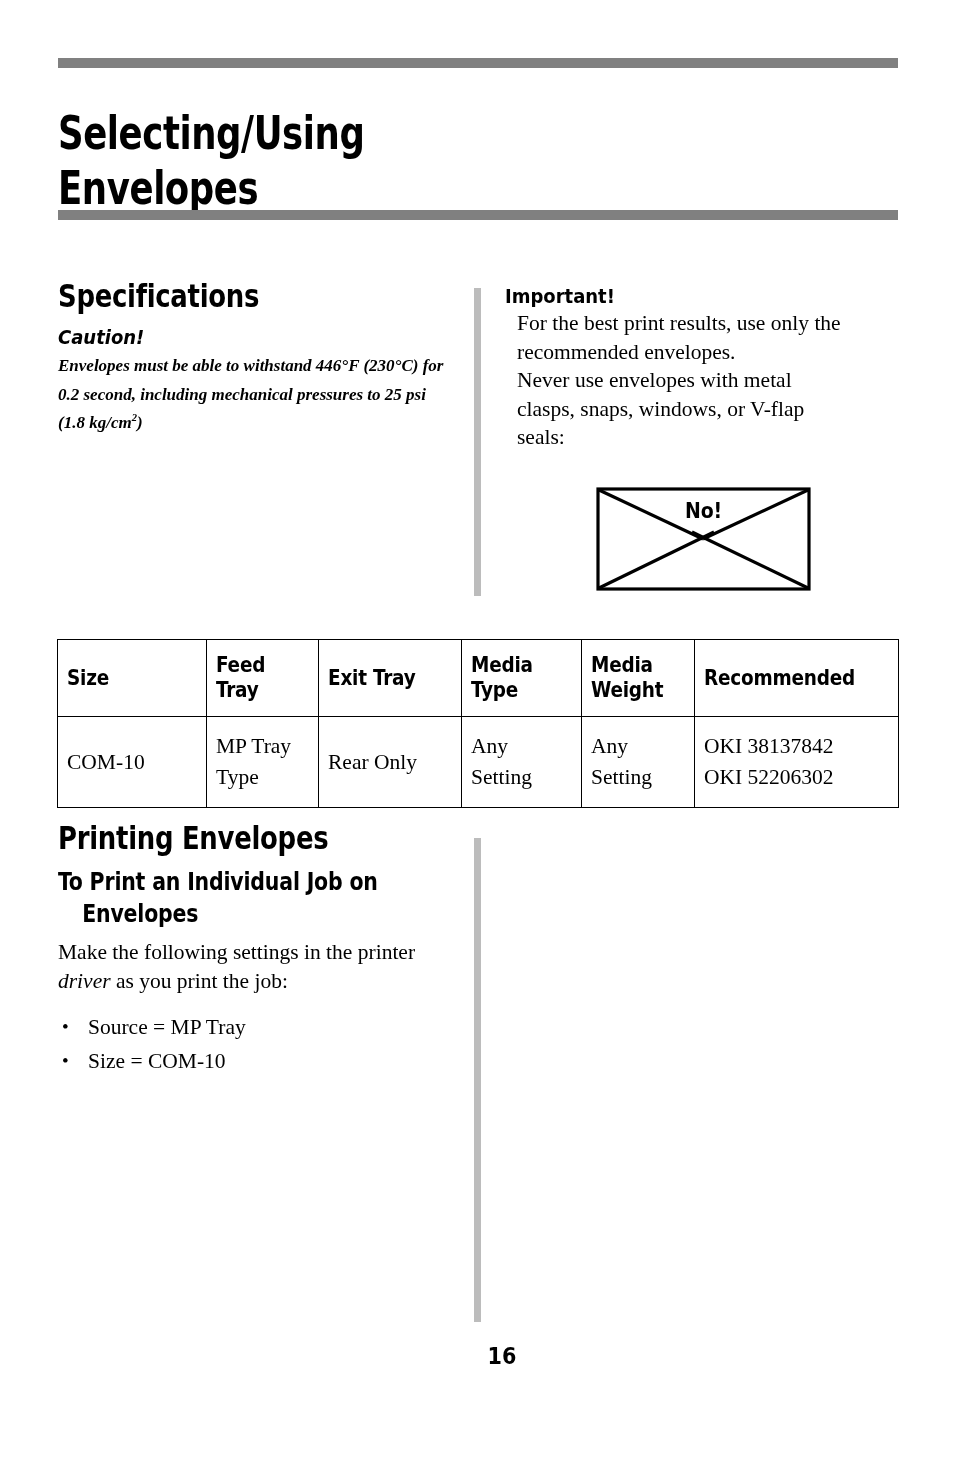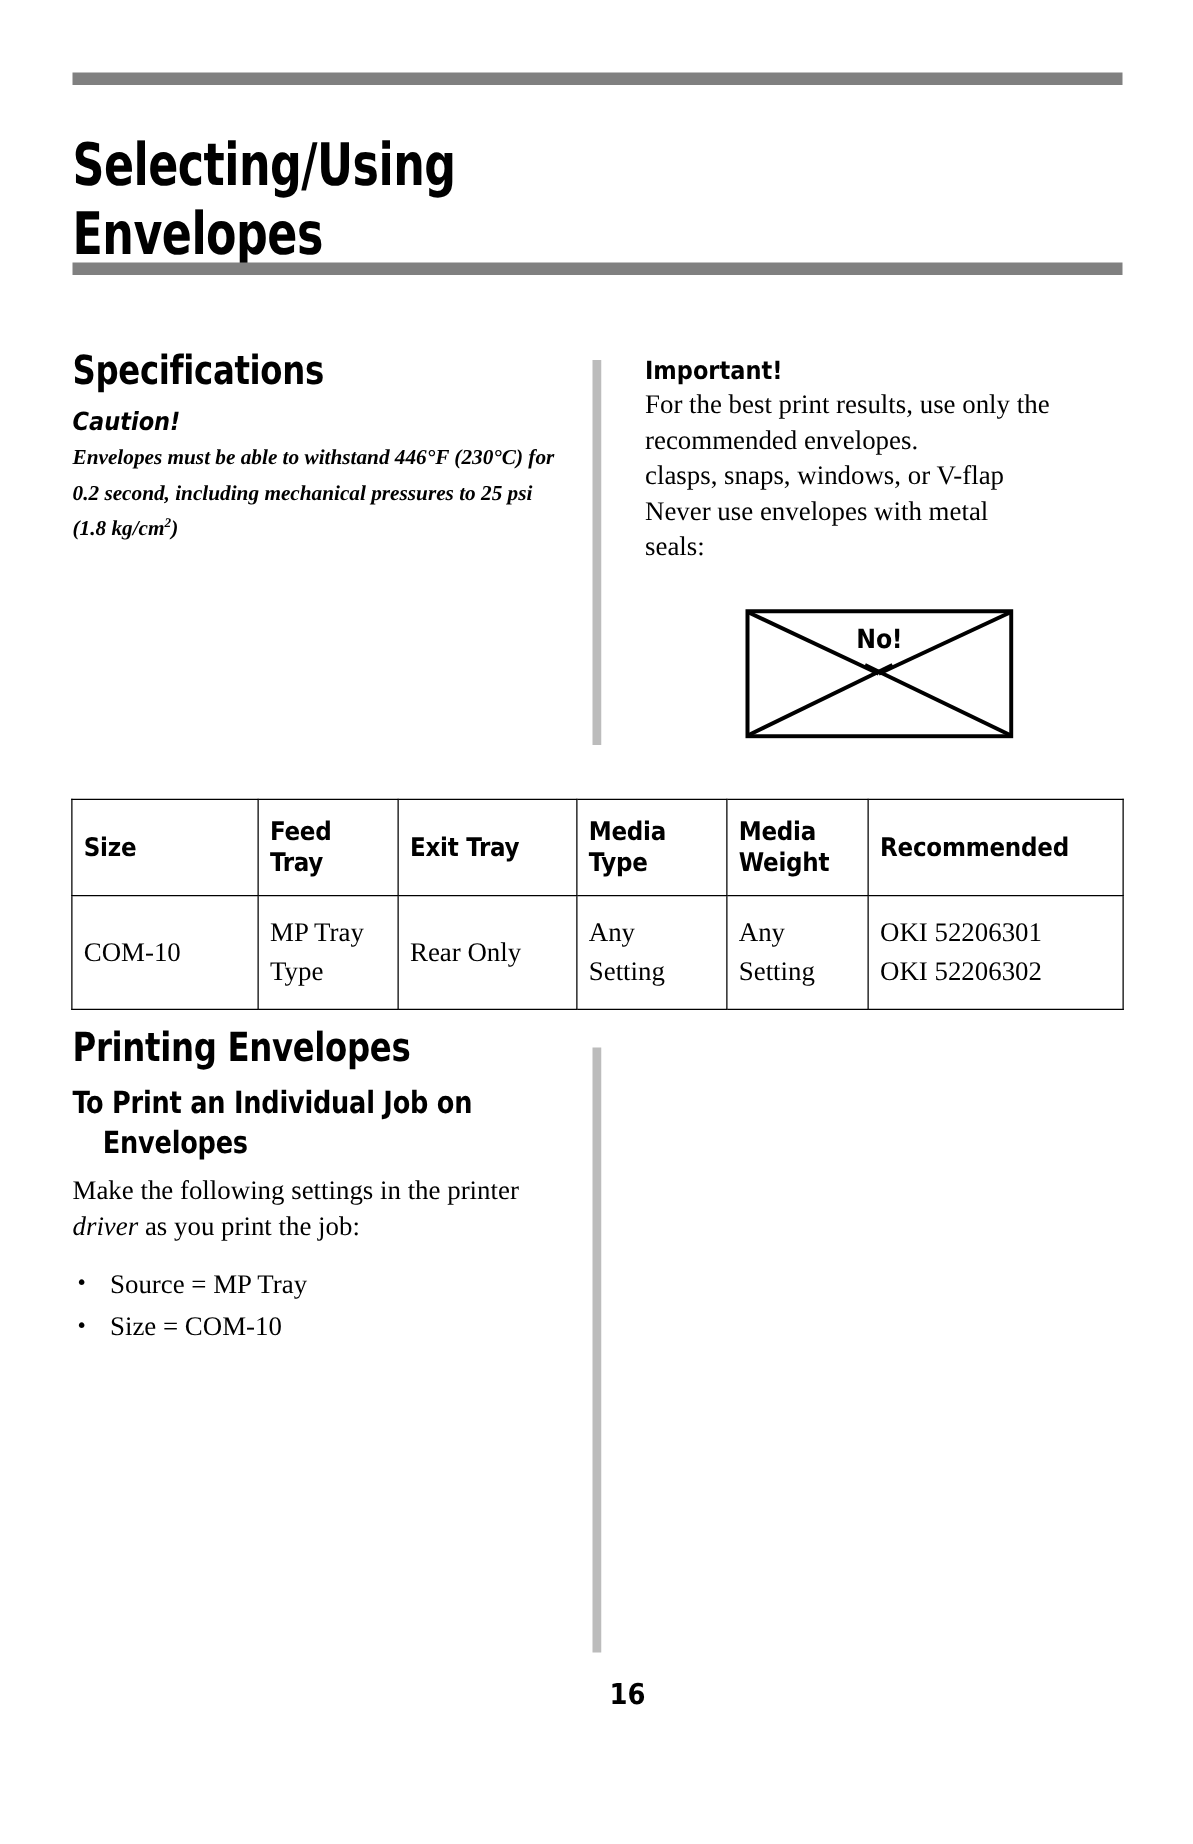--- a/index.html
+++ b/index.html
@@ -48,21 +48,21 @@
 
   
   .col-left-top {
     position: absolute;
     left: 58px;
     top: 278px;
     width: 392px;
   }
   .col-right-top {
     position: absolute;
-    left: 516px;
+    left: 505px;
     top: 283px;
     width: 390px;
   }
   .divider {
     position: absolute;
     background: #bcbcbc;
     width: 7px;
     left: 474px;
   }
   .divider-top { top: 288px; height: 308px; }
@@ -113,20 +113,21 @@
     font-weight: 700;
     font-size: 20px;
     line-height: 26px;
     display: block;
   }
   .body-text {
     font-family: "Liberation Serif", "DejaVu Serif", serif;
     font-size: 21.5px;
     line-height: 28.5px;
     display: block;
+    margin-left: 12px;
   }
   .body-para {
     font-family: "Liberation Serif", "DejaVu Serif", serif;
     font-size: 21.5px;
     line-height: 29px;
     margin: 0;
   }
   .body-para em { font-style: italic; }
   sup { font-size: 0.62em; vertical-align: super; line-height: 0; }
 
@@ -253,22 +254,22 @@
         <span>including mechanical pressures to 25</span>
         <span><span>psi (1.8 kg/cm</span><sup>2</sup><span>)</span></span>
       </span>
     </div>
   </div>
 
   <div class="col-right-top">
     <span class="important-label">Important!</span>
     <span class="body-text">For the best print results, use only the</span>
     <span class="body-text">recommended envelopes.</span>
+    <span class="body-text">Never use envelopes with metal</span>
     <span class="body-text">clasps, snaps, windows, or V-flap</span>
-    <span class="body-text">Never use envelopes with metal</span>
     <span class="body-text">seals:</span>
   </div>
 
   <div class="envelope-fig">
     <svg width="215" height="104" viewBox="0 0 215 104">
       <rect x="2" y="2" width="211" height="100" fill="#ffffff" stroke="#000000" stroke-width="3.2"></rect>
       <line x1="3" y1="3" x2="107" y2="52" stroke="#000000" stroke-width="3.2"></line>
       <line x1="212" y1="3" x2="107" y2="52" stroke="#000000" stroke-width="3.2"></line>
       <line x1="3" y1="101" x2="118" y2="45" stroke="#000000" stroke-width="3.2"></line>
       <line x1="212" y1="101" x2="96" y2="45" stroke="#000000" stroke-width="3.2"></line>
@@ -305,21 +306,21 @@
         <td>Rear Only</td>
         <td class="stack">
           <span>Any</span>
           <span>Setting</span>
         </td>
         <td class="stack">
           <span>Any</span>
           <span>Setting</span>
         </td>
         <td class="stack">
-          <span>OKI 52206301</span>
+          <span>OKI 38137842</span>
           <span>OKI 52206302</span>
         </td>
       </tr>
     </tbody>
   </table>
 
   <div class="col-left-bottom">
     <h1 class="sect">Printing Envelopes</h1>
     <h2 class="sub">To Print an Individual Job on Envelopes</h2>
     <p class="body-para"><span>Make the following settings in the printer </span><em>driver</em><span> as you print the job:</span></p>

